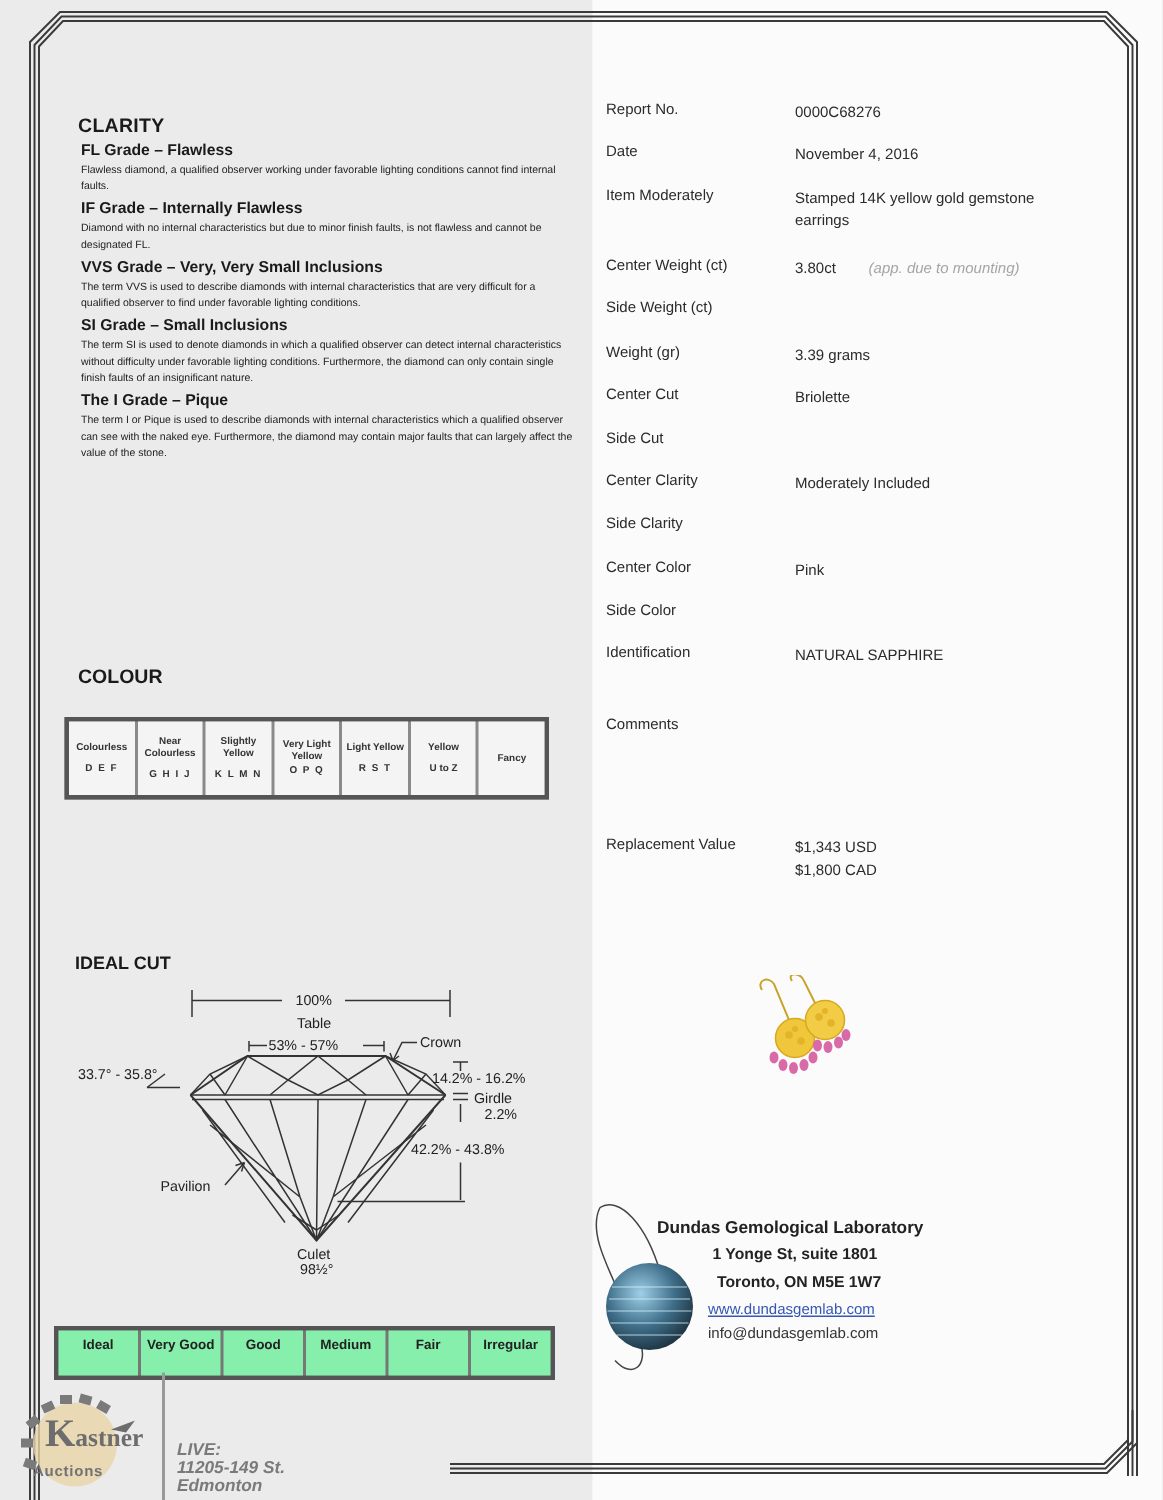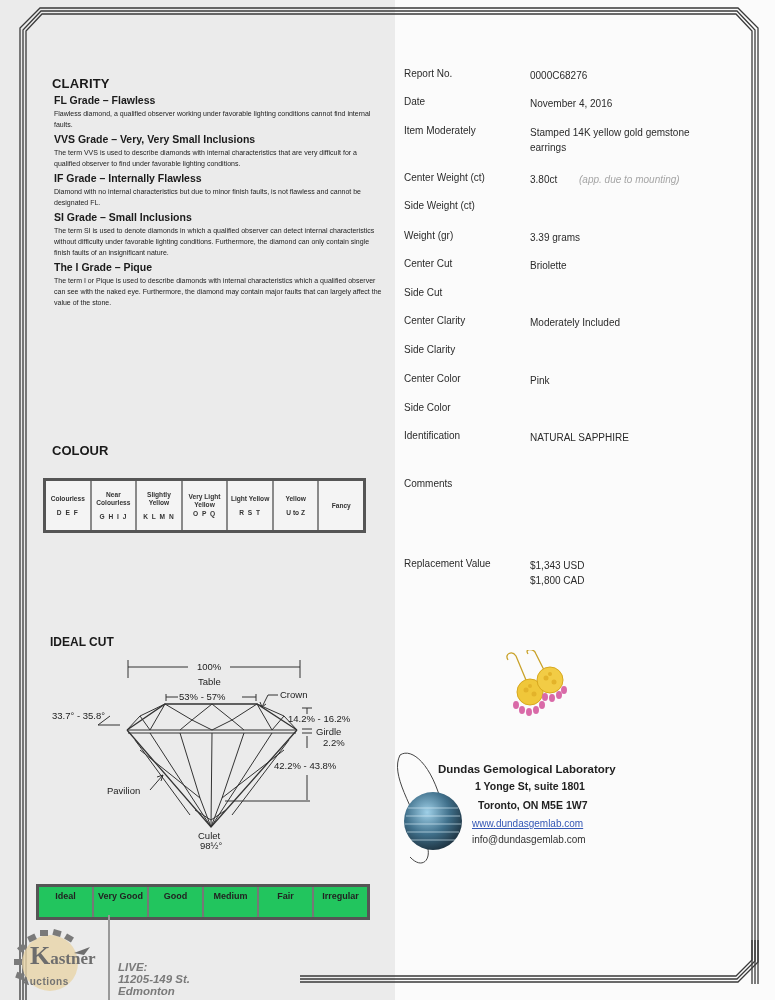--- a/index.html
+++ b/index.html
@@ -40,42 +40,42 @@
   
   .cut-title { position: absolute; left: 50px; top: 635px; font-weight: bold; font-size: 12px; }
   .diamond { position: absolute; left: 40px; top: 650px; width: 340px; height: 200px; }
   .diamond text { font-family: "Liberation Sans", sans-serif; font-size: 9.5px; fill: #222; }
 
   .cut-table {
     position: absolute; left: 36px; top: 884px; width: 334px; height: 36px;
     border: 3px solid #555; display: flex; background: #777; gap: 2px; box-sizing: border-box;
   }
   .cut-cell {
-    flex: 1; background: #22c55e; text-align: center; font-size: 9px; font-weight: bold;
+    flex: 1; background: #86efac; text-align: center; font-size: 9px; font-weight: bold;
     padding-top: 4px; line-height: 11px; color: #222;
   }
 
   
   .watermark { position: absolute; left: 0; top: 915px; width: 390px; height: 85px; }
   .wm-logo { position: absolute; left: 8px; top: 10px; width: 95px; height: 75px; }
   .wm-kastner { position: absolute; left: 30px; top: 26px; font-size: 26px; font-weight: bold; color: #6d6d6d; font-family: "Liberation Serif", serif; }
   .wm-kastner small { font-size: 17px; text-align: center; }
   .wm-auctions { position: absolute; left: 22px; top: 61px; font-size: 10px; font-weight: bold; color: #737373; letter-spacing: 0.5px; }
   .wm-divider { position: absolute; left: 108px; top: 0; width: 2px; height: 85px; background: #999; }
   .wm-text { position: absolute; left: 118px; font-style: italic; font-weight: bold; font-size: 11.5px; color: #7a7a7a; line-height: 12px; margin-top: 40px; }
 
   
   .report { position: absolute; left: 404px; top: 62px; width: 340px; }
   .r-row { position: absolute; left: 0; width: 340px; font-size: 10px; color: #2b2b2b; }
   .r-label { position: absolute; left: 0; top: 0; width: 125px; }
   .r-value { position: absolute; left: 126px; top: 0; width: 200px; line-height: 15px; }
   .r-note { color: #a5a5a5; font-style: italic; margin-left: 19px; }
 
   .earrings { position: absolute; left: 490px; top: 650px; width: 110px; height: 80px; }
-  .lab { position: absolute; left: 392px; top: 745px; width: 260px; height: 130px; }
+  .lab { position: absolute; left: 392px; top: 795px; width: 260px; height: 130px; }
   .lab-name { position: absolute; left: 46px; top: 18px; font-weight: bold; font-size: 11.5px; color: #222; white-space: nowrap; }
   .lab-addr1 { position: absolute; left: 83px; top: 35px; font-weight: bold; font-size: 10.5px; color: #222; }
   .lab-addr2 { position: absolute; left: 86px; top: 54px; font-weight: bold; font-size: 10.5px; color: #222; }
   .lab-web { position: absolute; left: 80px; top: 73px; font-size: 10px; color: #3558b5; text-decoration: underline; }
   .lab-email { position: absolute; left: 80px; top: 89px; font-size: 10px; color: #333; }
   .seal { position: absolute; left: 10px; top: 45px; width: 62px; height: 62px; }
 </style>
 </head>
 <body>
 
@@ -93,26 +93,26 @@
   </g>
 </svg>
 
 <div class="clarity">
   <div class="sec-title">CLARITY</div>
   <div>
     <div class="grade-title">FL Grade – Flawless</div>
     <div class="grade-desc">Flawless diamond, a qualified observer working under favorable lighting conditions cannot find internal faults.</div>
   </div>
   <div>
+    <div class="grade-title">IF Grade – Internally Flawless</div>
+    <div class="grade-desc">Diamond with no internal characteristics but due to minor finish faults, is not flawless and cannot be designated FL.</div>
+  </div>
+  <div>
     <div class="grade-title">VVS Grade – Very, Very Small Inclusions</div>
     <div class="grade-desc">The term VVS is used to describe diamonds with internal characteristics that are very difficult for a qualified observer to find under favorable lighting conditions.</div>
-  </div>
-  <div>
-    <div class="grade-title">IF Grade – Internally Flawless</div>
-    <div class="grade-desc">Diamond with no internal characteristics but due to minor finish faults, is not flawless and cannot be designated FL.</div>
   </div>
   <div>
     <div class="grade-title">SI Grade – Small Inclusions</div>
     <div class="grade-desc">The term SI is used to denote diamonds in which a qualified observer can detect internal characteristics without difficulty under favorable lighting conditions. Furthermore, the diamond can only contain single finish faults of an insignificant nature.</div>
   </div>
   <div>
     <div class="grade-title">The I Grade – Pique</div>
     <div class="grade-desc">The term I or Pique is used to describe diamonds with internal characteristics which a qualified observer can see with the naked eye. Furthermore, the diamond may contain major faults that can largely affect the value of the stone.</div>
   </div>
 </div>

